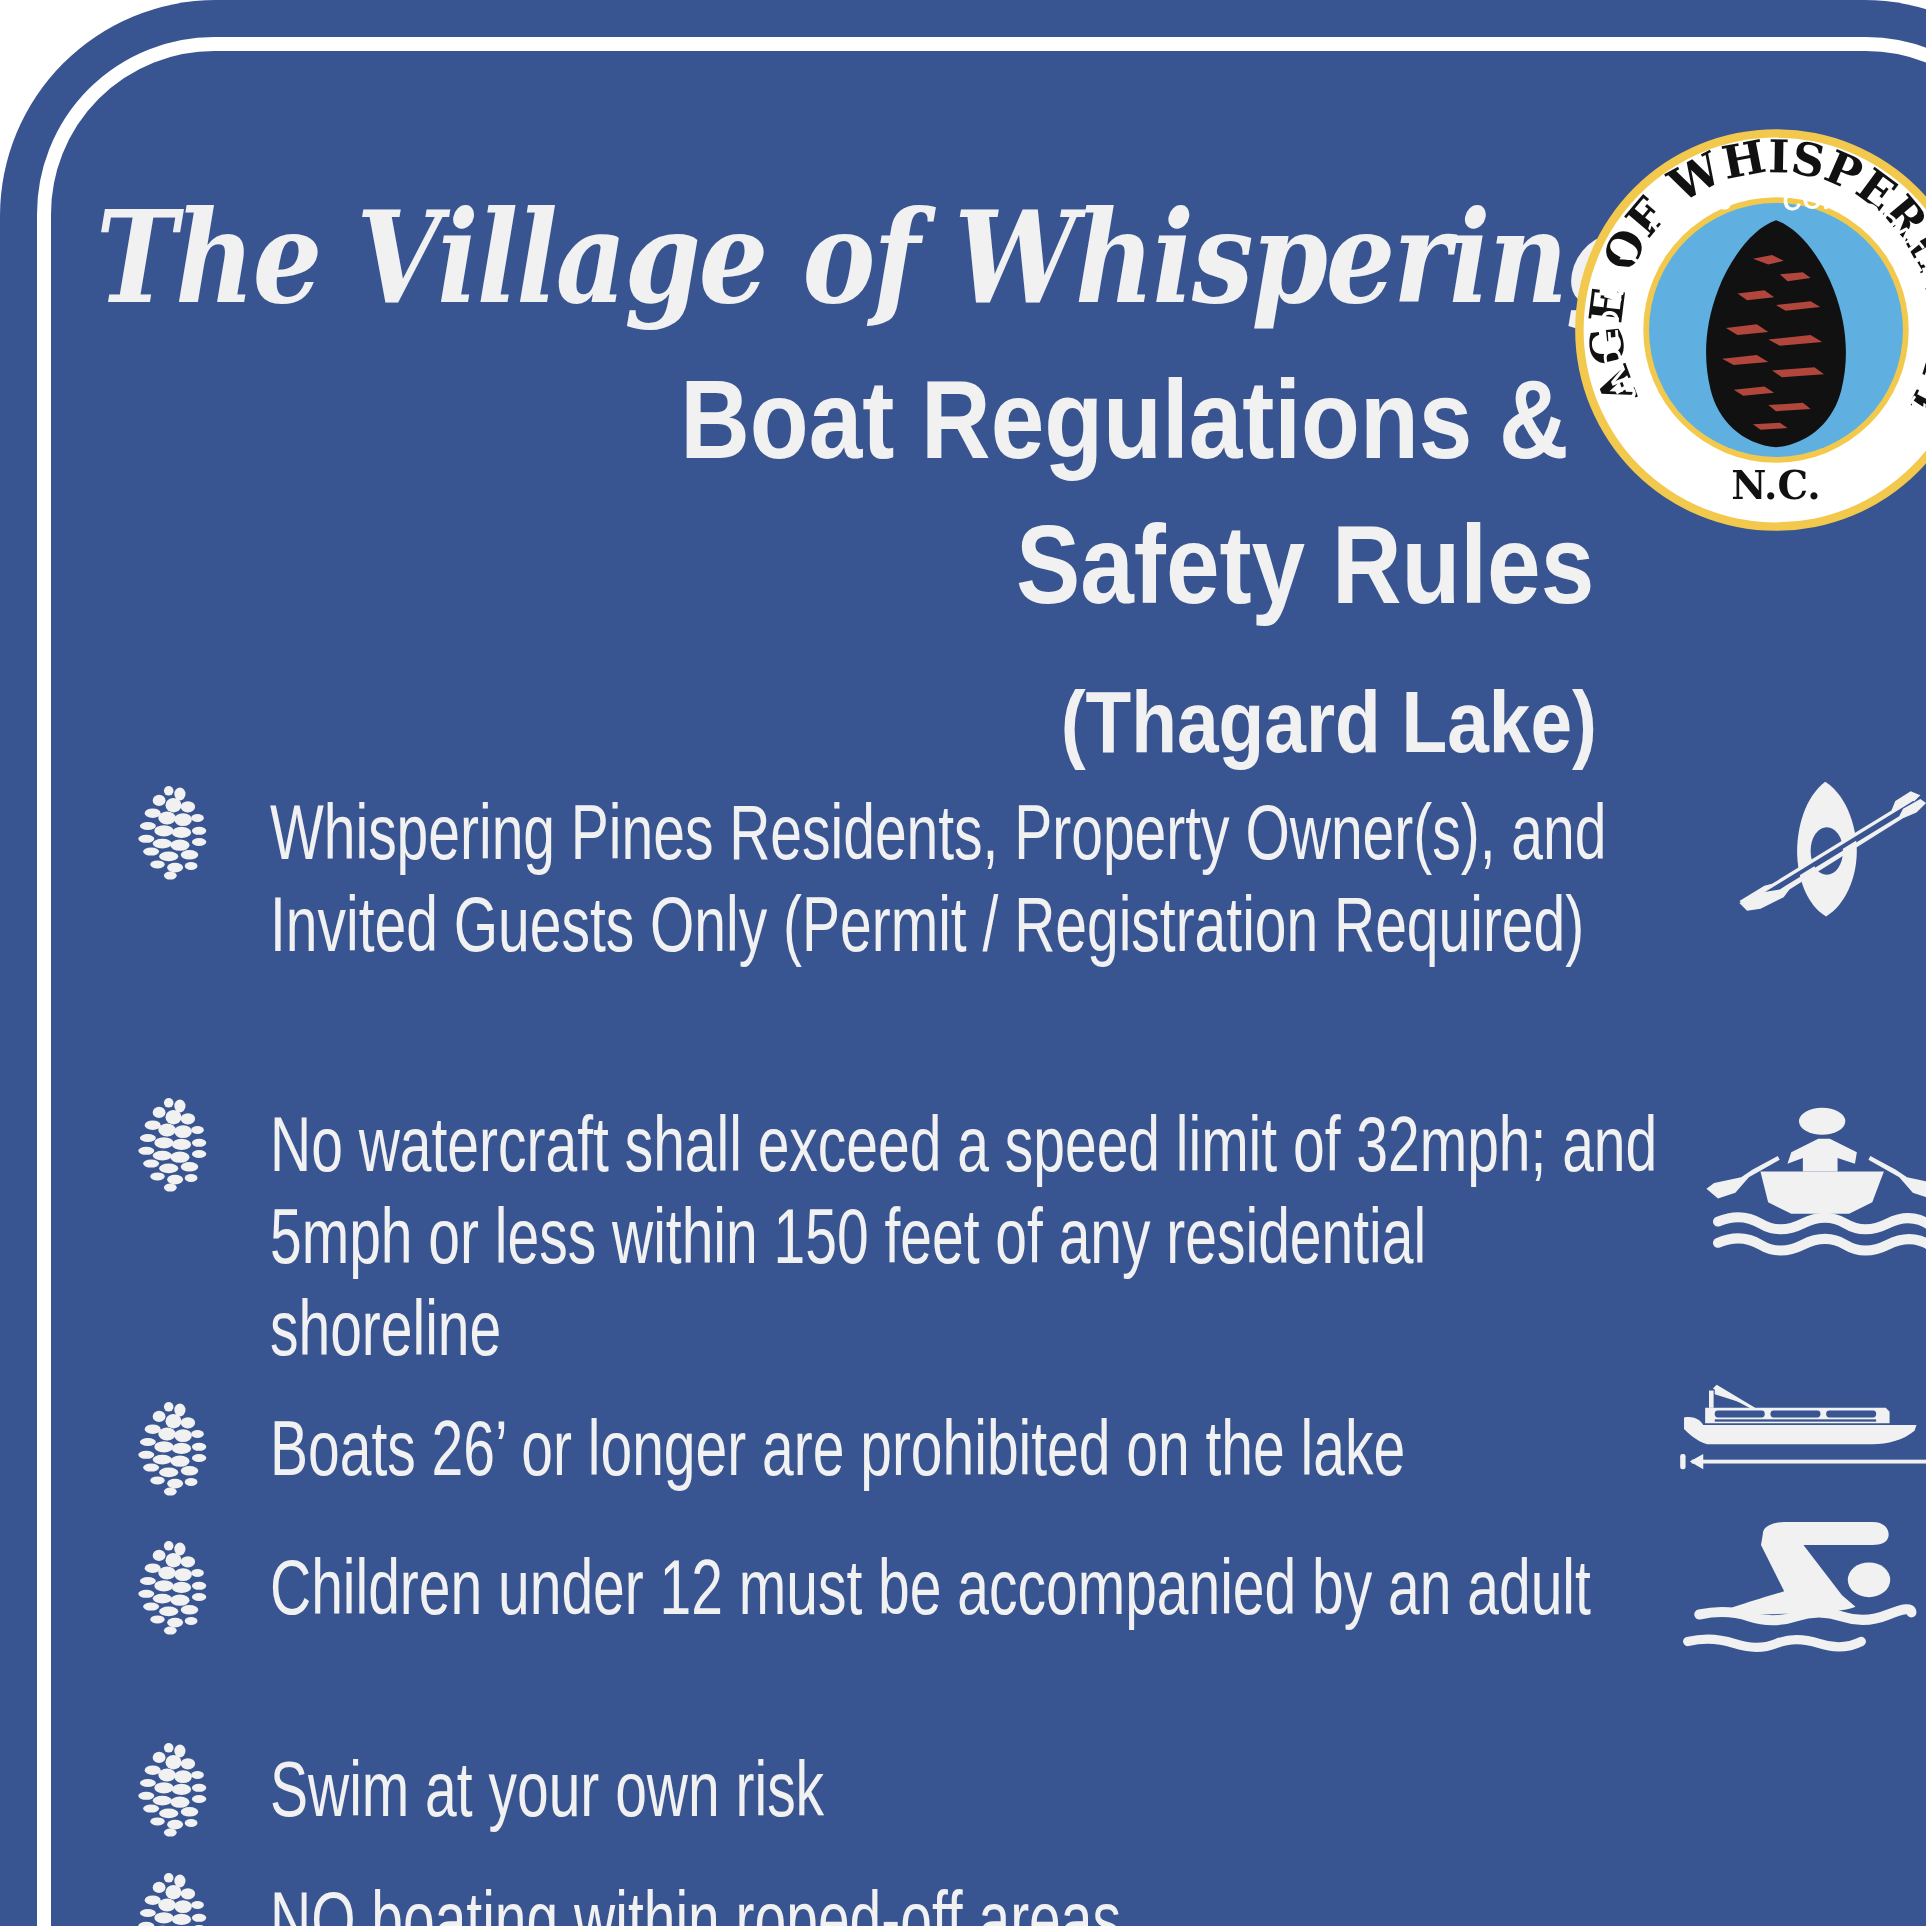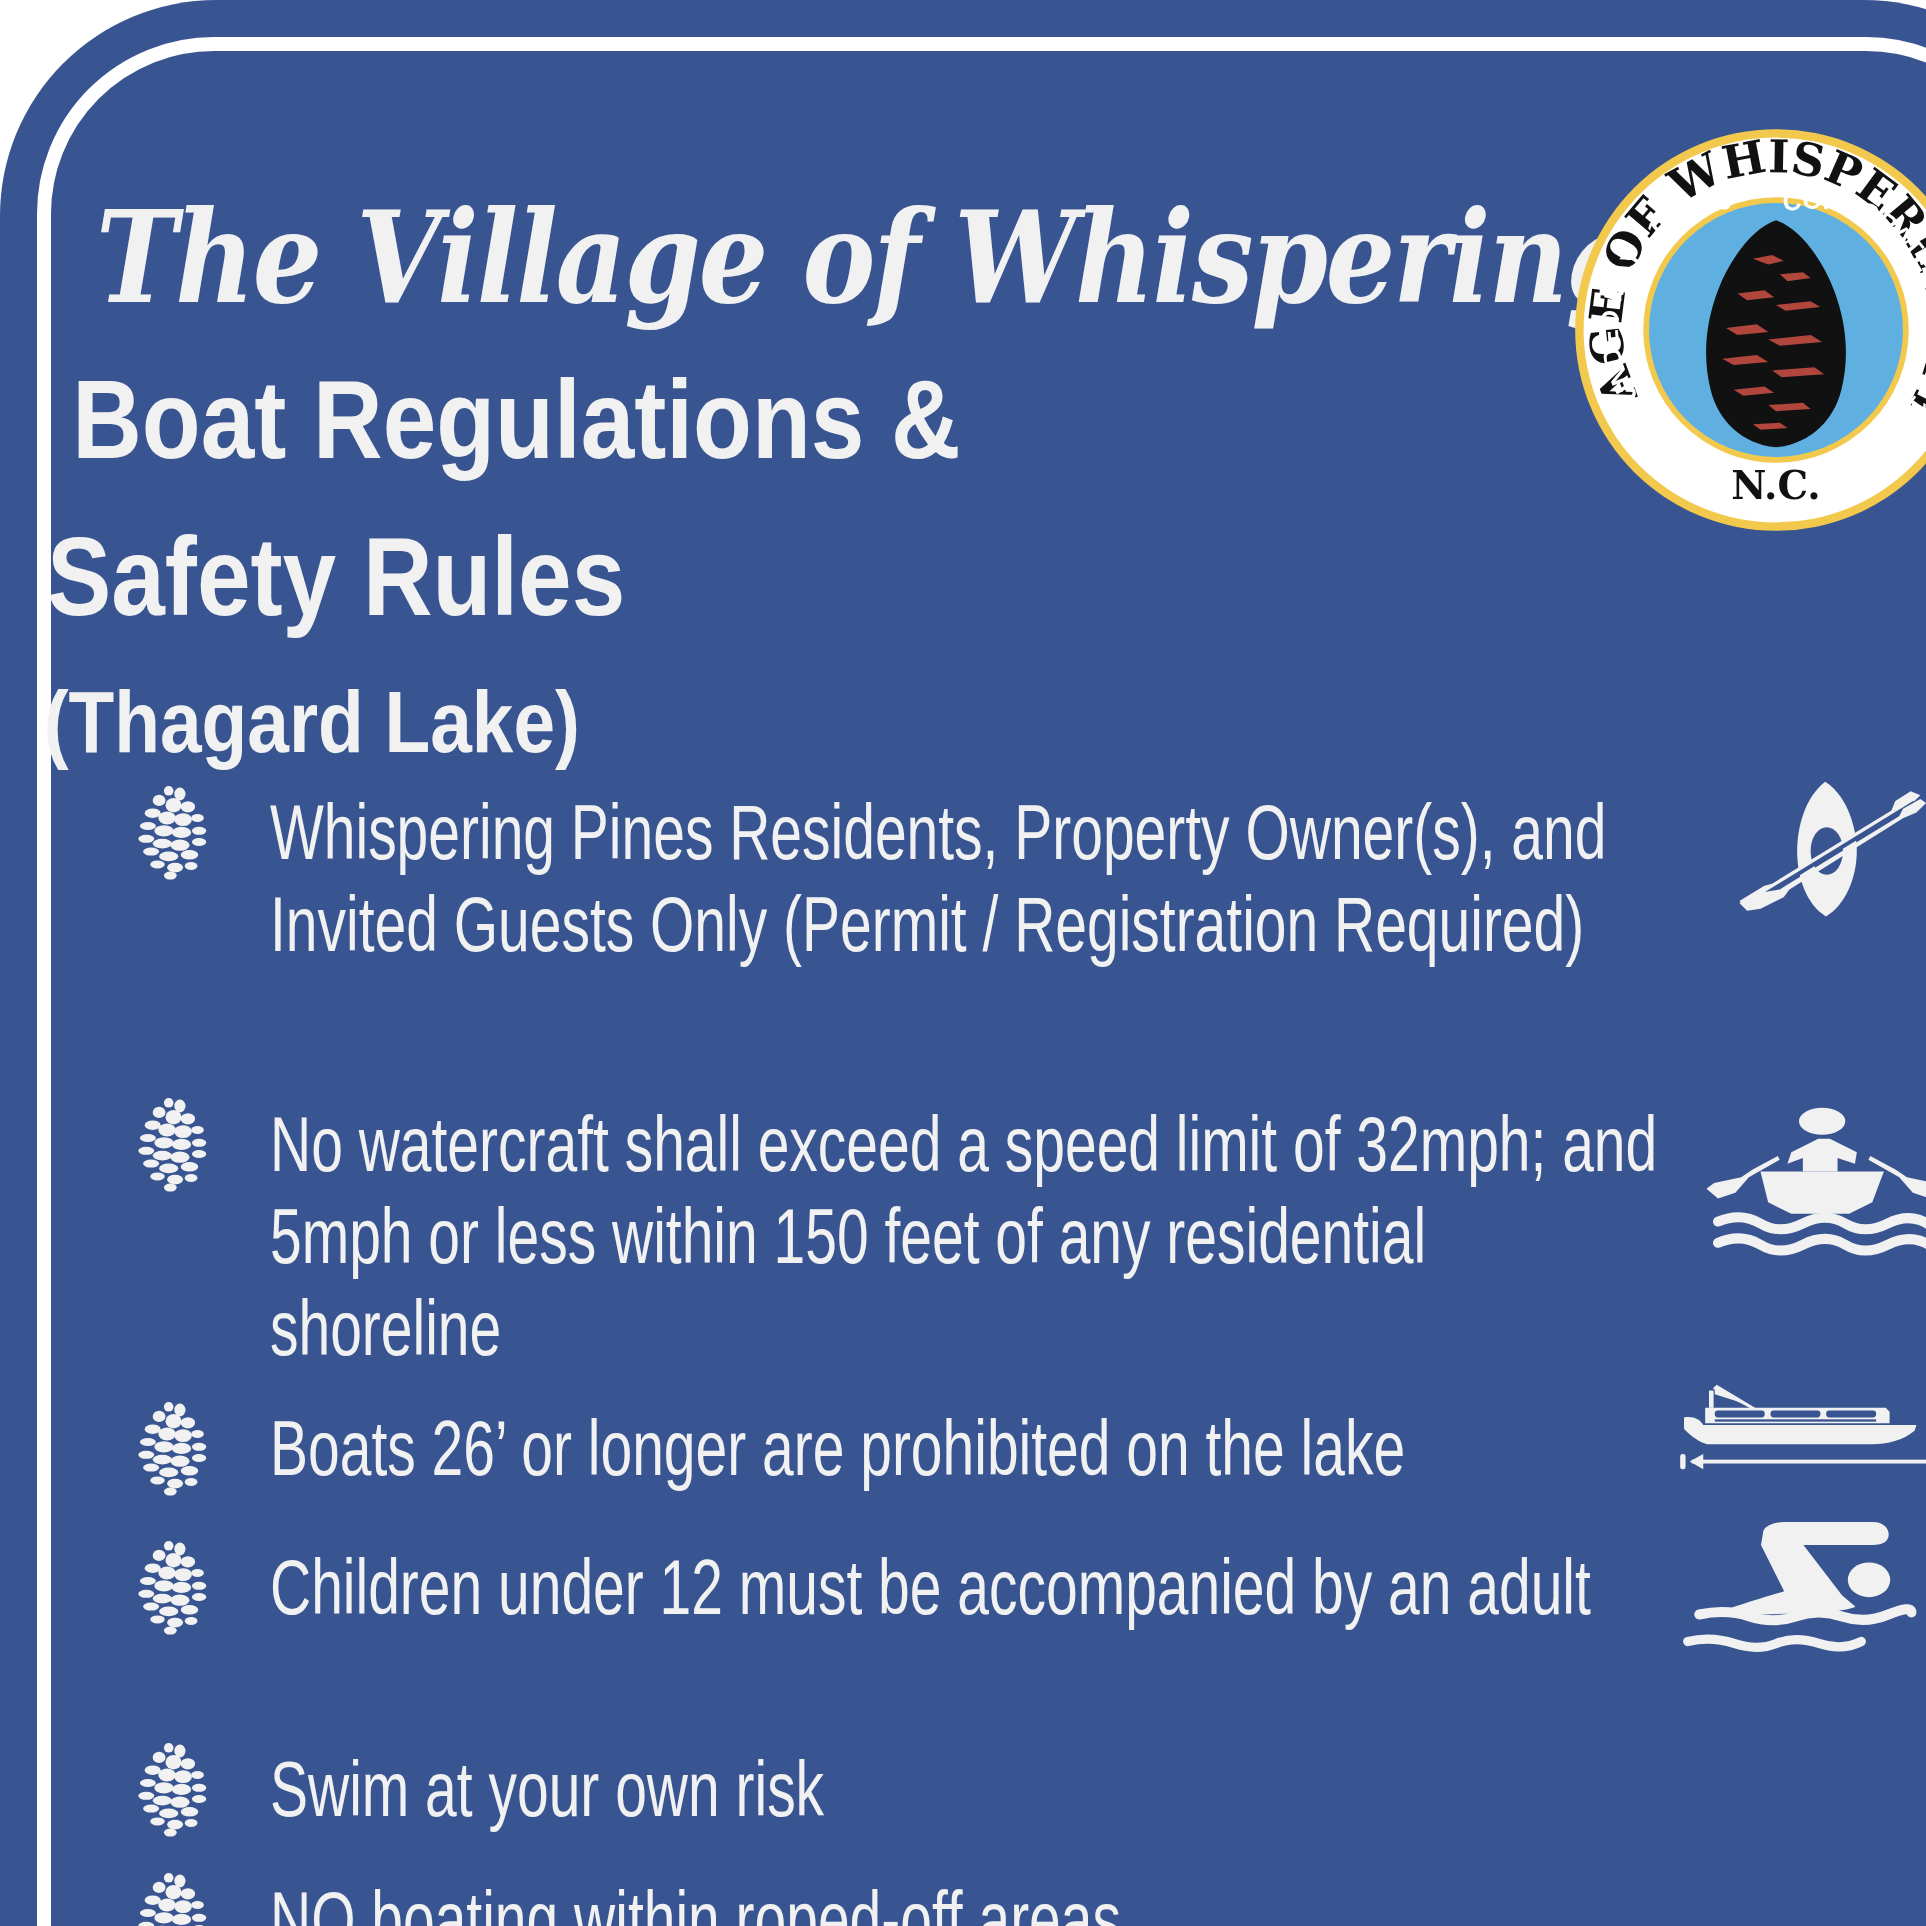--- a/index.html
+++ b/index.html
@@ -14,25 +14,25 @@
   }
   .txt { position: absolute; color: #f1f1f1; white-space: nowrap; }
   .script-title {
     left: 96px; top: 181px; width: 1448px;
     font-family: "DejaVu Serif", serif; font-style: italic; font-weight: bold;
     font-size: 127px; line-height: 154px; letter-spacing: -2.3px;
     transform-origin: left top; transform: scaleX(0.86);
   }
   .heading {
     font-family: "Liberation Sans", sans-serif; font-weight: bold;
-    left: 0; width: 1641px; text-align: left;
+    left: 0; width: 1641px; text-align: right;
   }
   .heading span { display: inline-block; transform: scaleX(0.86); transform-origin: center; }
   .h1 { top: 358px; font-size: 112px; line-height: 123px; }
-  .h2 { top: 503px; font-size: 112px; line-height: 123px; margin-top: 12px; }
+  .h2 { top: 503px; font-size: 112px; line-height: 123px; }
   .h3 { top: 638px; font-size: 87px; line-height: 96px; margin-top: 36px; }
 
   .rule { position: absolute; left: 131px; width: 1502px; }
   .rule .bullet { position: absolute; left: 0; width: 85px; height: 96px; }
   .rule .rule-text {
     position: absolute; left: 139px; top: 0; width: 1888px;
     font-family: "Liberation Sans", sans-serif; font-size: 77px; line-height: 92px;
     color: #f1f1f1; white-space: normal;
     transform-origin: left top; transform: scaleX(0.74);
   }

